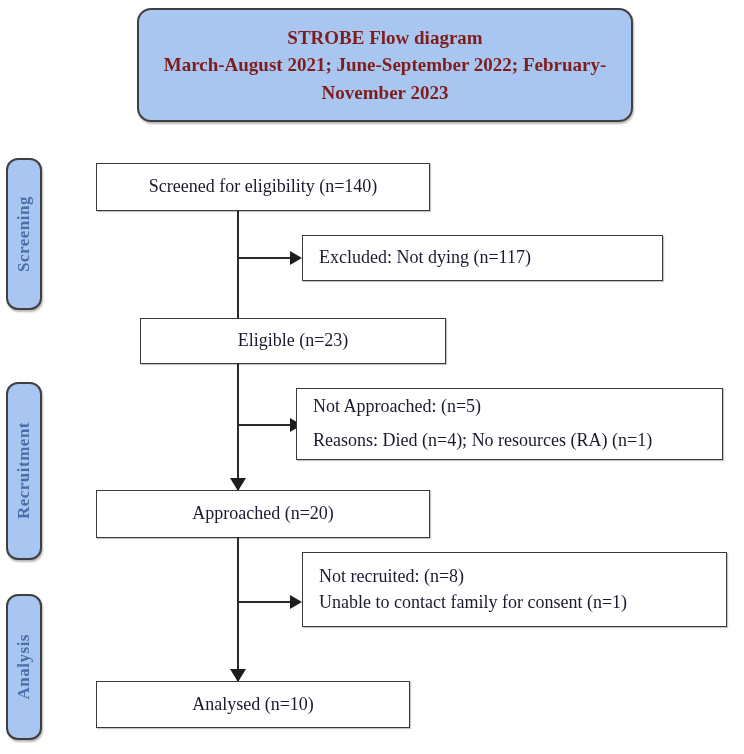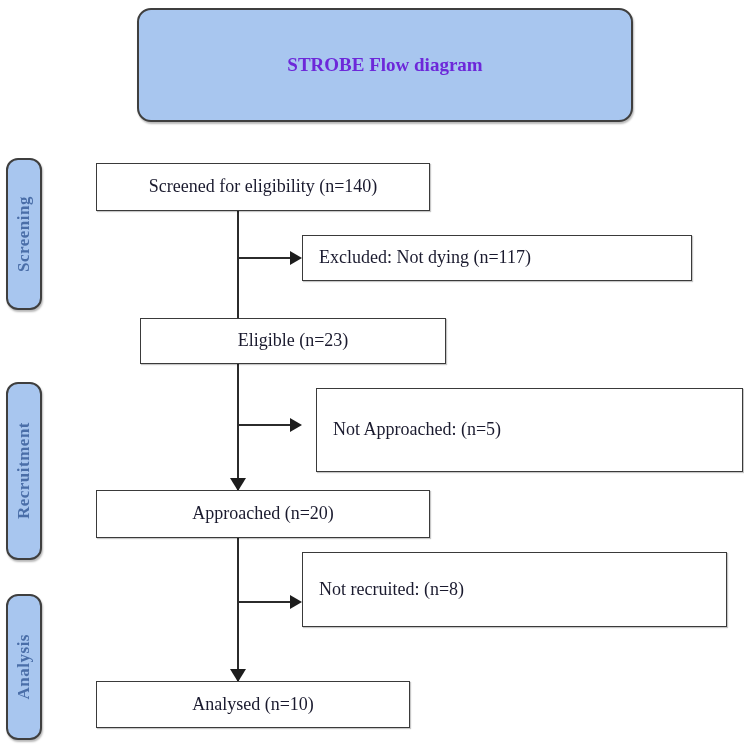--- a/index.html
+++ b/index.html
@@ -27,21 +27,21 @@
     width: 496px;
     height: 114px;
     background: #a8c6ef;
     border: 2px solid #3f3f3f;
     border-radius: 14px;
     box-sizing: border-box;
     display: flex;
     flex-direction: column;
     align-items: center;
     justify-content: center;
-    color: #6d28d9;
+    color: #7f1d1d;
     font-weight: bold;
     font-size: 19px;
     line-height: 1.45;
     text-align: center;
     box-shadow: 1px 2px 2px rgba(0,0,0,0.28);
   }
   .title-banner .tline { display: block; width: 96%; }
 
   
   .phase-tab {
@@ -94,22 +94,22 @@
   }
   .node .nline { display: block; white-space: nowrap; }
 
   
   #node-screened  { left: 96px; top: 163px; width: 334px; height: 48px; }
   #node-eligible  { left: 96px; top: 318px; width: 306px; height: 46px; margin-left: 44px; }
   #node-approached{ left: 96px; top: 490px; width: 334px; height: 48px; }
   #node-analysed  { left: 96px; top: 681px; width: 314px; height: 47px; }
 
   
-  #node-excluded      { left: 302px; top: 235px; width: 390px; height: 46px; }
-  #node-notapproached { left: 316px; top: 388px; width: 427px; height: 84px; gap: 8px; }
+  #node-excluded      { left: 302px; top: 235px; width: 361px; height: 46px; }
+  #node-notapproached { left: 296px; top: 388px; width: 427px; height: 72px; gap: 8px; }
   #node-notrecruited  { left: 302px; top: 552px; width: 425px; height: 75px; }
 
   
   .vline {
     position: absolute;
     width: 2px;
     background: #2b2b2b;
   }
   .hline {
     position: absolute;
@@ -150,20 +150,22 @@
   #head-approached { left: 230px; top: 478px; }
   #head-analysed   { left: 230px; top: 669px; }
 </style>
 </head>
 <body>
 
 <div id="canvas">
 
   <div class="title-banner">
     <span class="tline">STROBE Flow diagram</span>
+    <span class="tline">March-August 2021; June-September 2022; February-</span>
+    <span class="tline">November 2023</span>
   </div>
 
   <div class="phase-tab" id="tab-screening">
     <span>Screening</span>
   </div>
   <div class="phase-tab" id="tab-recruitment">
     <span>Recruitment</span>
   </div>
   <div class="phase-tab" id="tab-analysis">
     <span>Analysis</span>
@@ -198,19 +200,21 @@
   <div class="node center" id="node-analysed">
     <span class="nline">Analysed (n=10)</span>
   </div>
 
   <div class="node left-align" id="node-excluded">
     <span class="nline">Excluded: Not dying (n=117)</span>
   </div>
 
   <div class="node left-align" id="node-notapproached">
     <span class="nline">Not Approached: (n=5)</span>
+    <span class="nline">Reasons: Died (n=4); No resources (RA) (n=1)</span>
   </div>
 
   <div class="node left-align" id="node-notrecruited">
     <span class="nline">Not recruited: (n=8)</span>
+    <span class="nline">Unable to contact family for consent (n=1)</span>
   </div>
 
 </div>
 
 </body></html>

